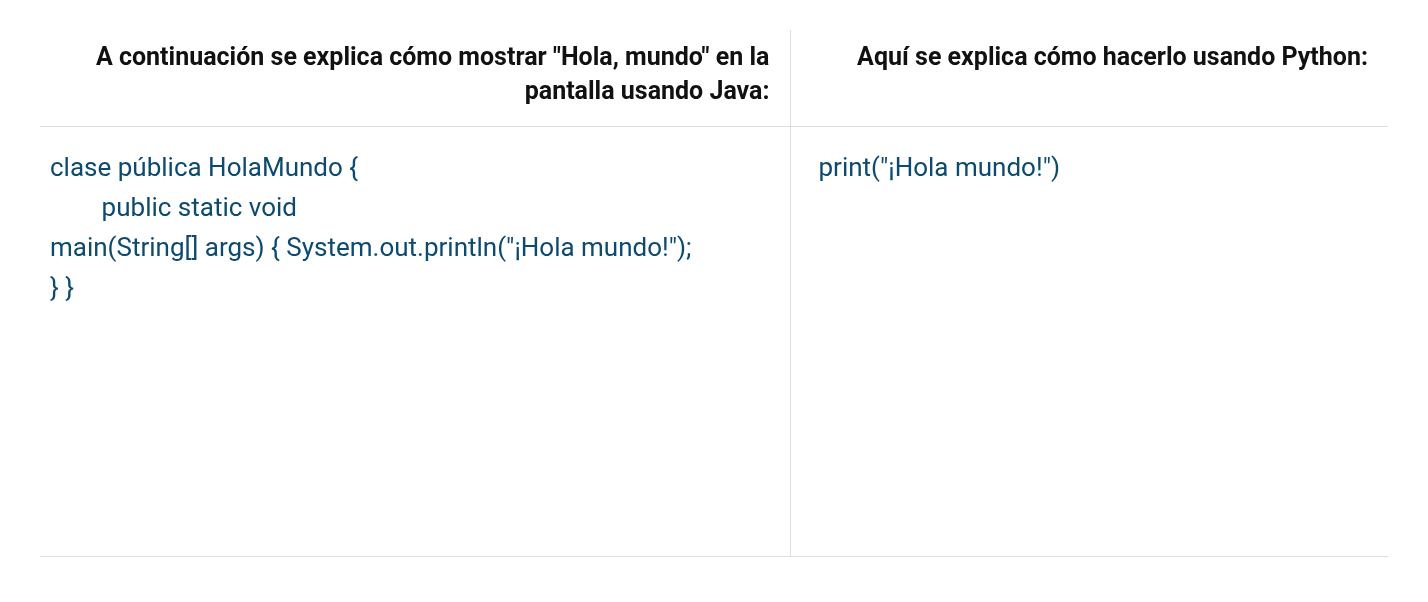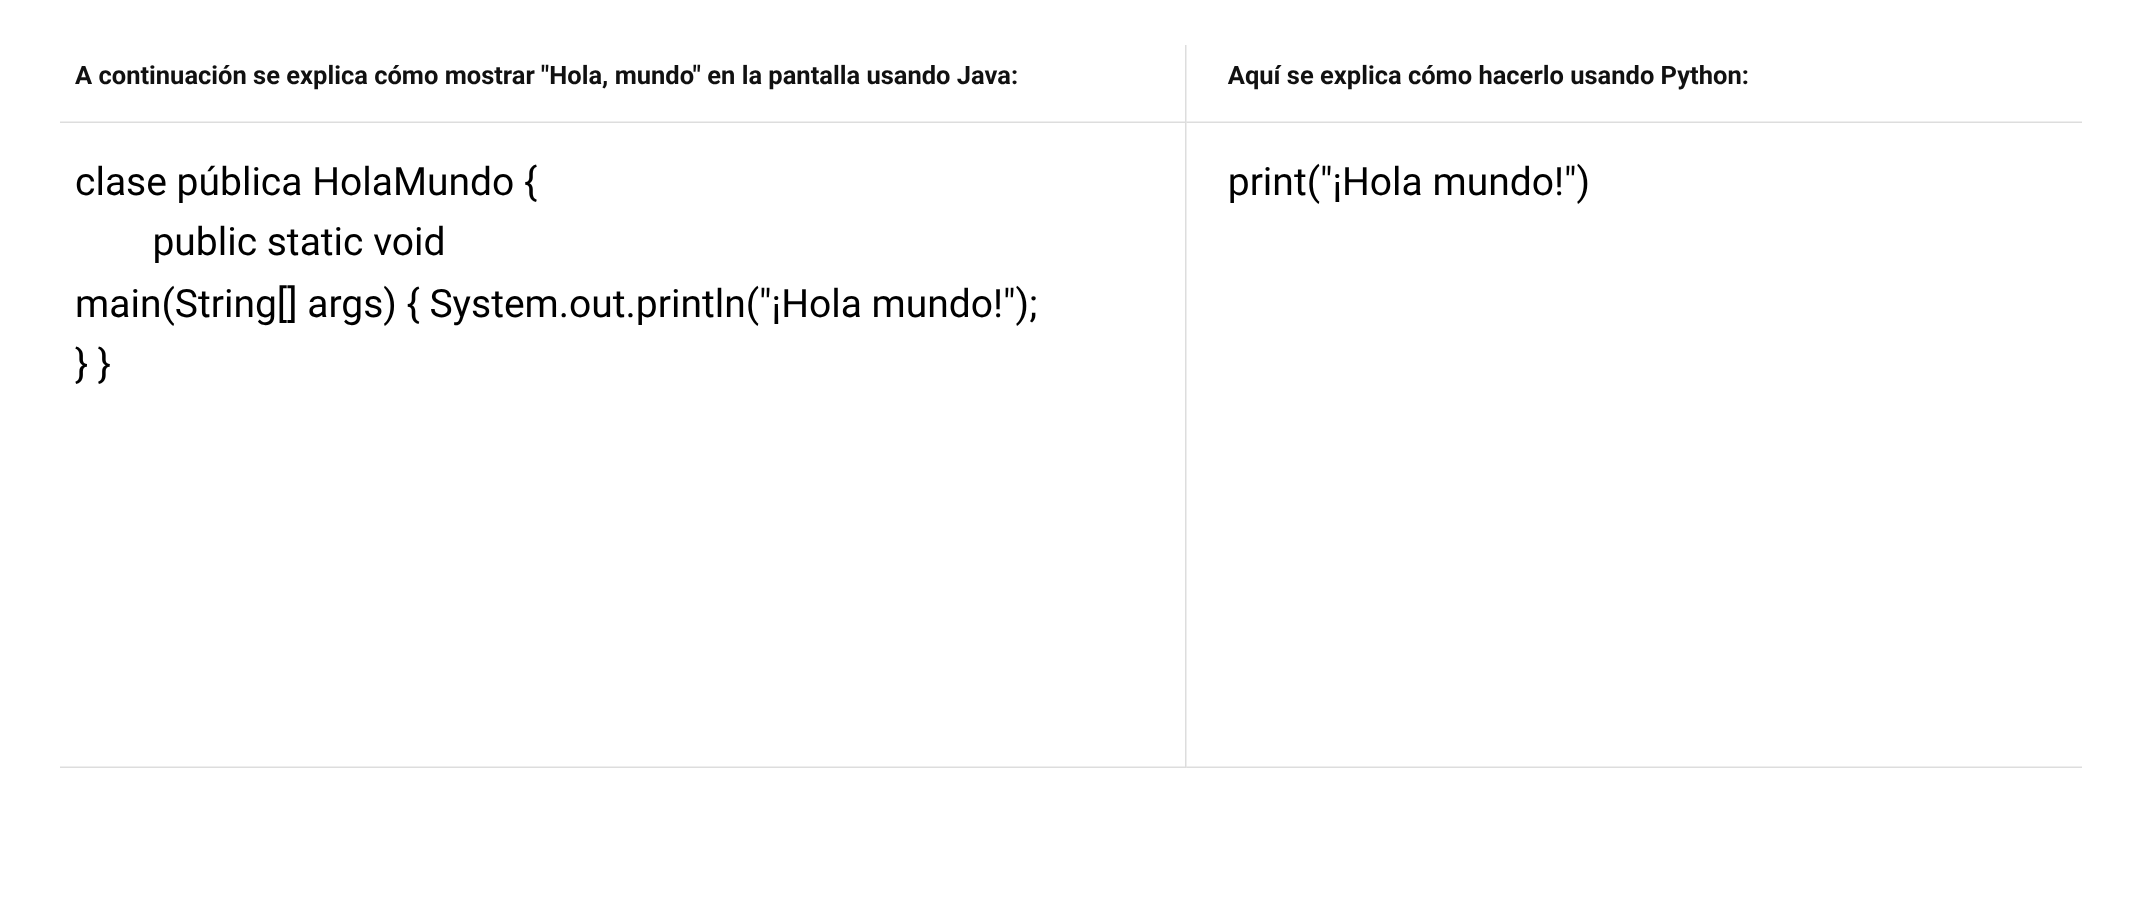--- a/index.html
+++ b/index.html
@@ -8,33 +8,33 @@
       background: #fff;
       width: 1428px;
       height: 602px;
       padding: 30px 40px;
     }
     .comparison-table {
       width: 100%;
       border-collapse: collapse;
     }
     .comparison-table th {
-      text-align: left;
+      text-align: right;
       font-weight: 700;
-      font-size: 17px;
+      font-size: 25px;
       line-height: 1.35;
       color: #111;
       padding: 10px 20px 18px 10px;
       vertical-align: top;
       border-bottom: 1px solid #ddd;
     }
     .comparison-table td {
       font-size: 26px;
       line-height: 1.55;
-      color: #000000;
+      color: #0c4a6e;
       padding: 20px 20px 20px 10px;
       vertical-align: top;
       font-family: -apple-system, BlinkMacSystemFont, "Segoe UI", Roboto, "Helvetica Neue", Arial, sans-serif;
       white-space: pre-wrap;
       border-bottom: 1px solid #ddd;
       height: 430px;
     }
     .col-java {
       width: 750px;
       border-right: 1px solid #ddd;

